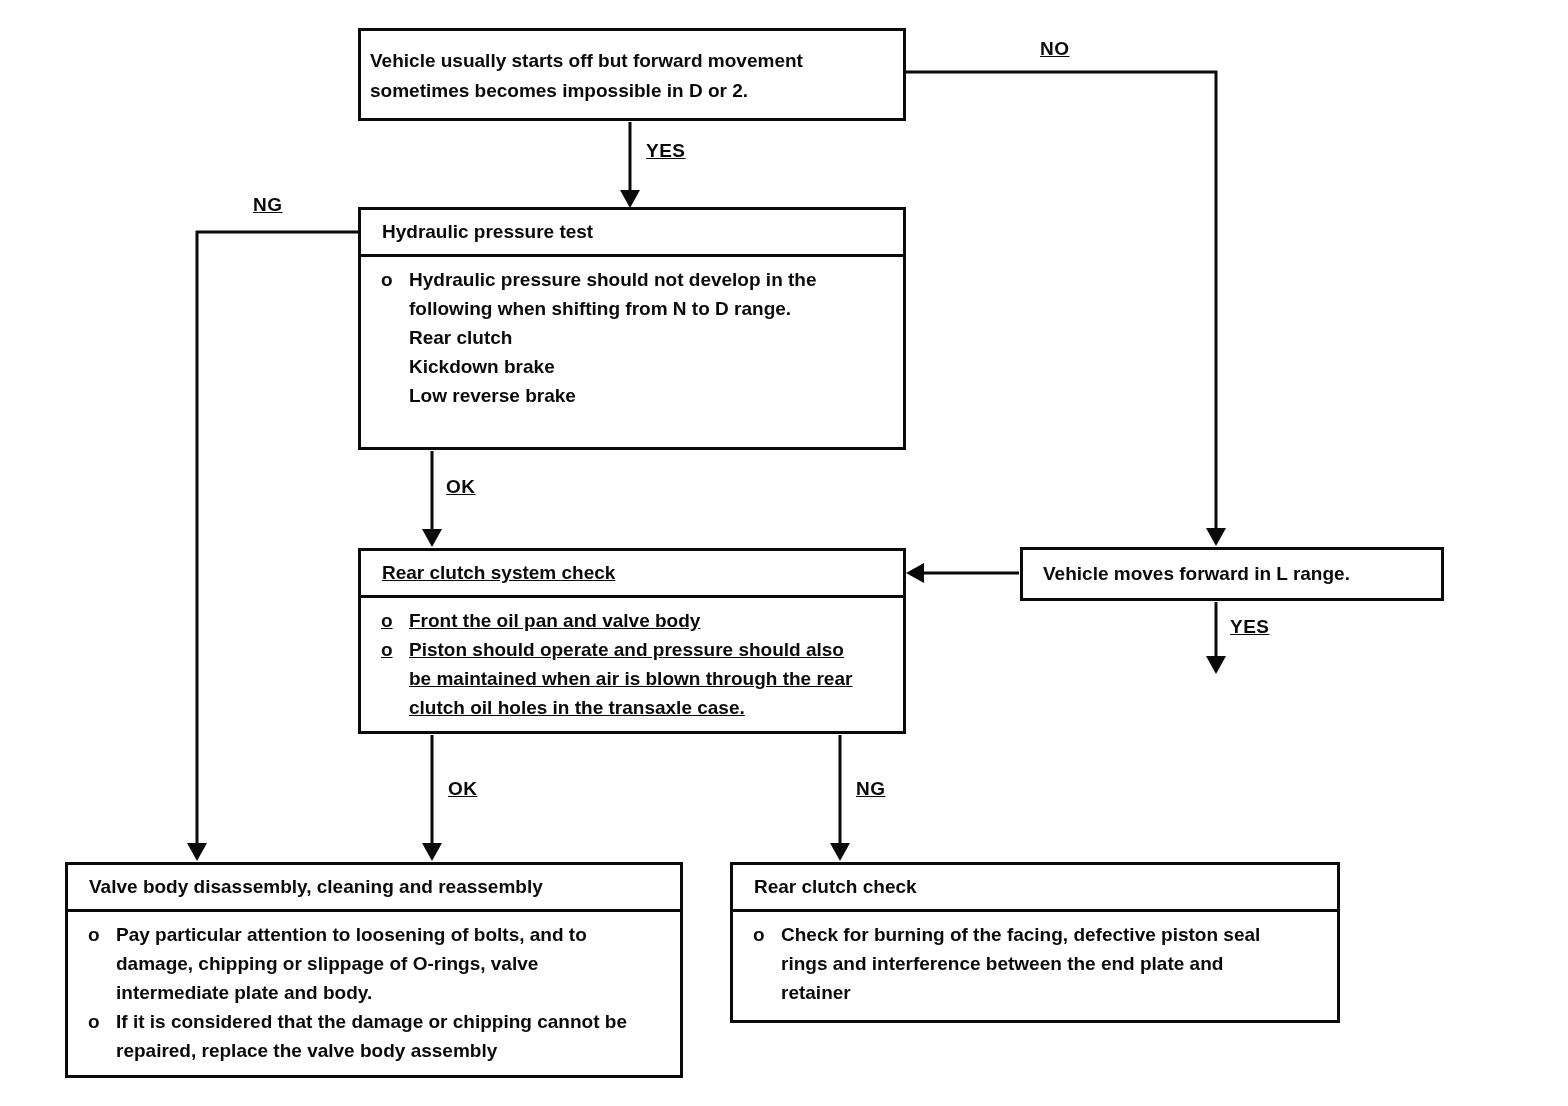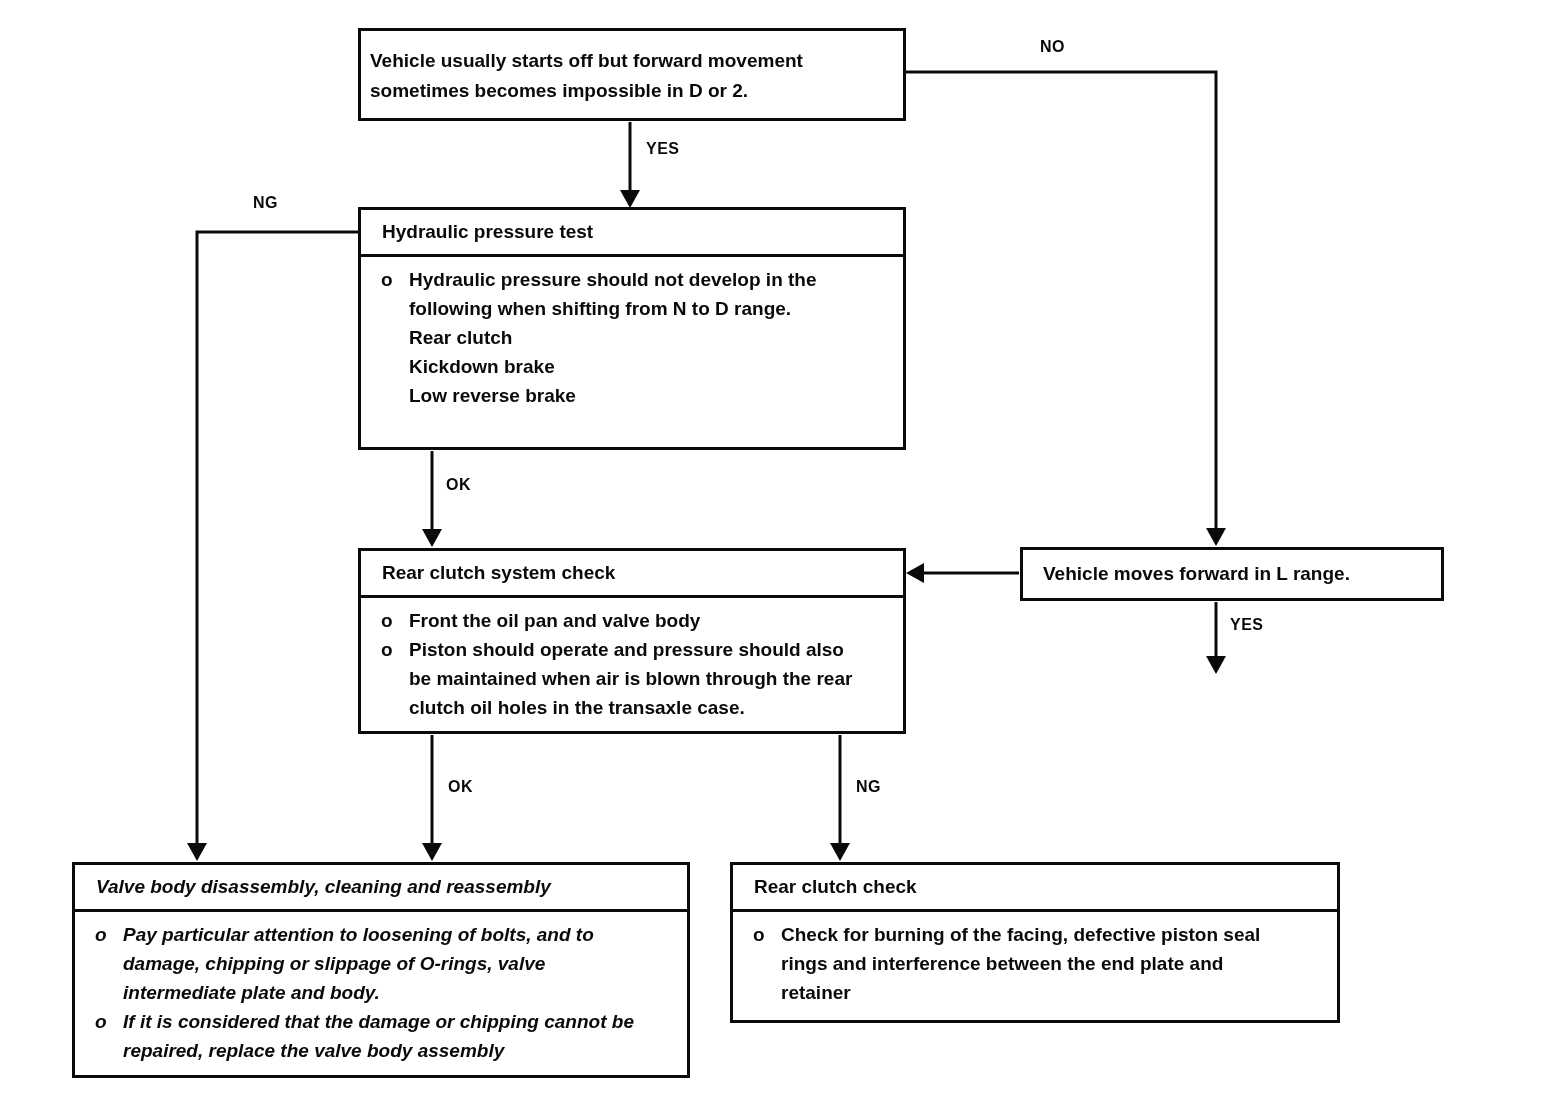--- a/index.html
+++ b/index.html
@@ -69,23 +69,24 @@
     padding-left: 20px;
     padding-right: 8px;
     box-sizing: border-box;
   }
   .plain-multi {
     padding: 15px 16px 0 9px;
     line-height: 30px;
   }
   .lbl {
     position: absolute;
-    font-size: 16px;
+    font-size: 19px;
     letter-spacing: 0.5px;
     white-space: nowrap;
+    text-decoration: underline;
   }
 </style>
 </head>
 <body>
 
 <div class="canvas">
 
   <svg class="connectors" viewBox="0 0 1568 1106">
     <g>
       <line x1="630" y1="122" x2="630" y2="192"></line>
@@ -148,40 +149,40 @@
         <span class="marker"></span>
         <span>Kickdown brake</span>
       </div>
       <div class="item">
         <span class="marker"></span>
         <span>Low reverse brake</span>
       </div>
     </div>
   </div>
 
-  <div class="box" style="left:358px; top:548px; width:548px; height:186px;">
+  <div class="box" style="left:358px; top:548px; width:548px; height:186px;text-decoration:underline;">
     <div class="box-header">Rear clutch system check</div>
     <div class="box-body" style="padding-right:42px;">
       <div class="item">
         <span class="marker">o</span>
         <span>Front the oil pan and valve body</span>
       </div>
       <div class="item">
         <span class="marker">o</span>
         <span>Piston should operate and pressure should also be maintained when air is blown through the rear clutch oil holes in the transaxle case.</span>
       </div>
     </div>
   </div>
 
   <div class="box" style="left:1020px; top:547px; width:424px; height:54px;">
     <div class="plain-center">Vehicle moves forward in L range.</div>
   </div>
 
 
-  <div class="box" style="left:72px; top:862px; width:618px; height:216px;font-style:italic;">
+  <div class="box" style="left:65px; top:862px; width:618px; height:216px;">
     <div class="box-header">Valve body disassembly, cleaning and reassembly</div>
     <div class="box-body" style="padding-right:50px;">
       <div class="item">
         <span class="marker">o</span>
         <span>Pay particular attention to loosening of bolts, and to damage, chipping or slippage of O-rings, valve intermediate plate and body.</span>
       </div>
       <div class="item">
         <span class="marker">o</span>
         <span>If it is considered that the damage or chipping cannot be repaired, replace the valve body assembly</span>
       </div>

